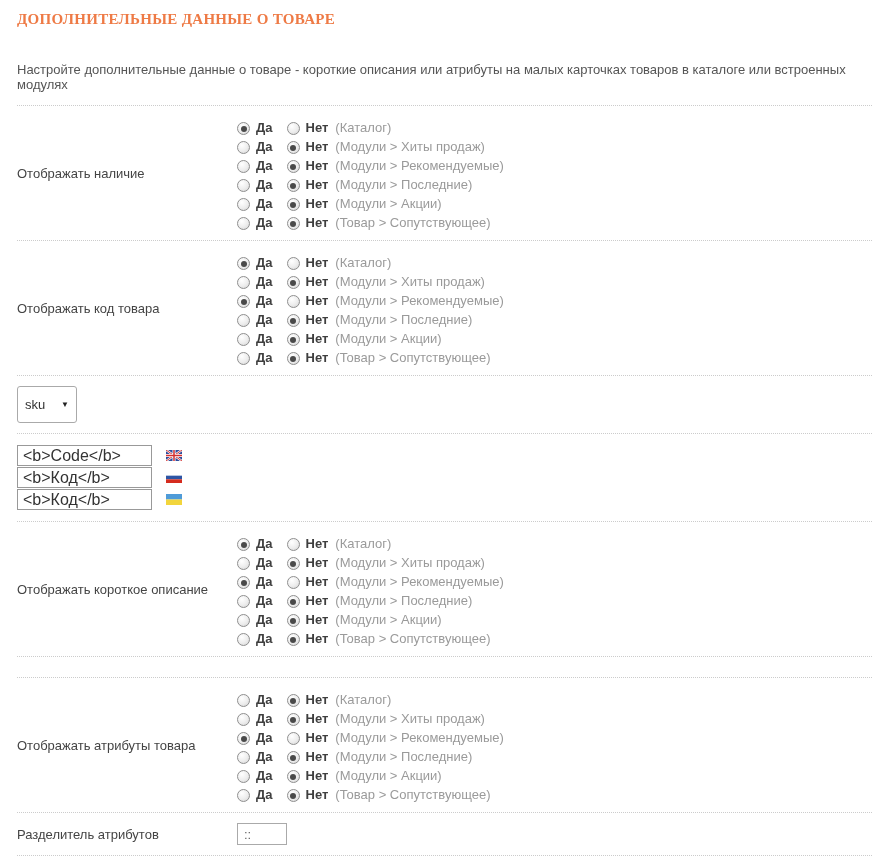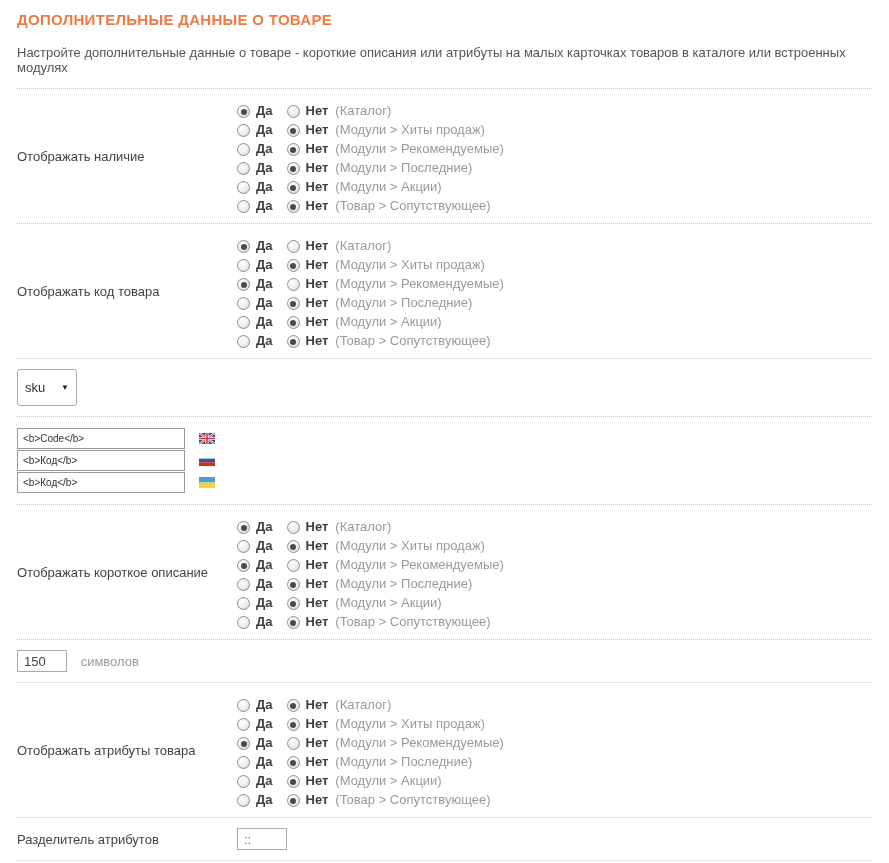--- a/index.html
+++ b/index.html
@@ -7,21 +7,22 @@
   html,body{ margin:0; padding:0; }
   body{
     width:889px; height:863px; overflow:hidden; background:#fff;
     font-family:"Liberation Sans","DejaVu Sans",sans-serif;
     font-size:13px; color:#444;
   }
   .page{ padding:9px 17px 0 17px; }
   .page-title{
     color:var(--accent,#ee7a45);
     font-size:15px; font-weight:bold; letter-spacing:.3px;
-    margin:2px 0 17px 0;
+    margin:2px 0 34px 0;
+    font-family:Liberation Serif, serif;
   }
   .page-subtitle{ color:#555; margin-bottom:13px; }
 
   .form-row{
     display:flex; align-items:center;
     border-top:1px dotted #ccc;
     padding:10px 0;
   }
   .row-label{ width:220px; flex-shrink:0; color:#444; }
   .row-control{ flex:1; }
@@ -49,22 +50,22 @@
     border:1px solid #aaa; border-radius:3px; background:#fff;
     padding:10px 7px; min-width:60px; cursor:pointer;
     justify-content:space-between; gap:14px;
   }
   .select-value{ color:#333; }
   .select-arrow{ font-size:8px; color:#222; line-height:1; }
 
   
   .lang-row{ display:flex; align-items:center; margin:1px 0; }
   .lang-input{
-    width:168px; height:21px; border:1px solid #999; background:#fff;
-    padding:2px 5px; font-family:inherit; font-size:10px; color:#333;
+    width:135px; height:21px; border:1px solid #999; background:#fff;
+    padding:2px 5px; font-family:inherit; font-size:16px; color:#333;
     margin-right:14px;
   }
   .flag{ width:16px; height:11px; display:inline-block; line-height:0;
          box-shadow:inset 0 0 0 1px rgba(0,0,0,.08); }
 
   
   .small-input{
     width:50px; height:22px; border:1px solid #aaa; background:#fff;
     padding:2px 6px; font-family:inherit; font-size:13px; color:#444;
   }
@@ -278,24 +279,20 @@
     <span class="radio r-yes"></span>
     <span class="opt-label l-yes">Да</span>
     <span class="radio r-no checked"></span>
     <span class="opt-label l-no">Нет</span>
     <span class="l-ctx">(Товар &gt; Сопутствующее)</span>
   </div>
 </div>
   </div>
 
   <div class="form-row">
-    <div class="row-control">
-      <input class="small-input" value="150" style="">
-      <span class="suffix">символов</span>
-    </div>
   </div>
 
   <div class="form-row">
     <div class="row-label">Отображать атрибуты товара</div>
     <div class="row-control radio-group">
   <div class="radio-row">
     <span class="radio r-yes"></span>
     <span class="opt-label l-yes">Да</span>
     <span class="radio r-no checked"></span>
     <span class="opt-label l-no">Нет</span>

